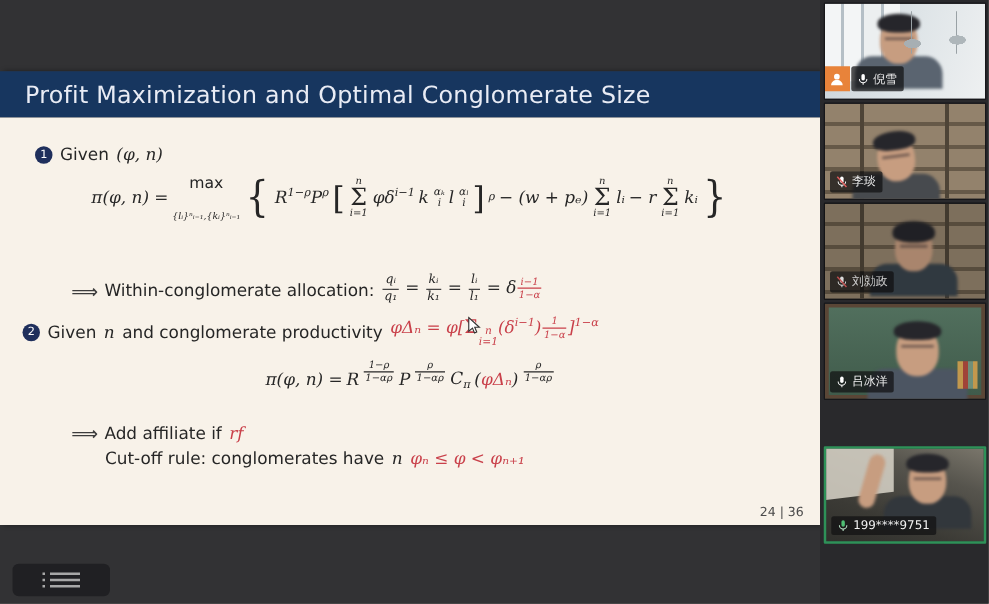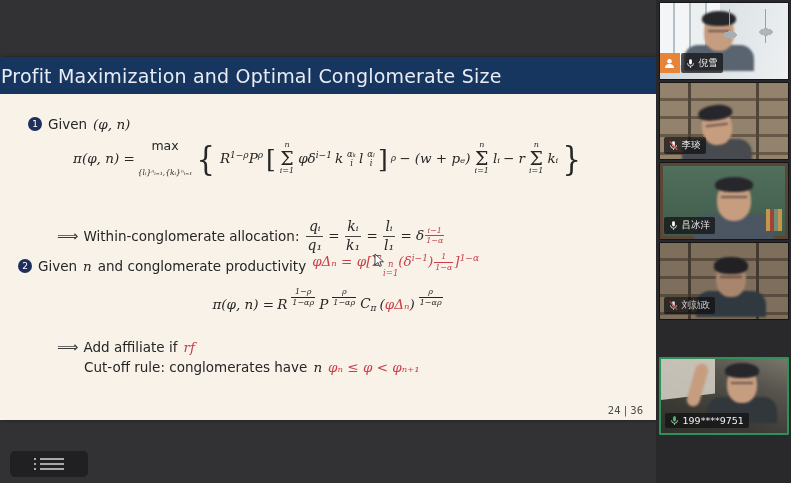--- a/index.html
+++ b/index.html
@@ -4,21 +4,21 @@
 <style>
   * { box-sizing: border-box; margin: 0; padding: 0; }
   html,body { width:791px; height:483px; }
   body { position:relative; background:#323234; overflow:hidden;
          font-family:"DejaVu Sans", sans-serif; }
 
   
   #stage { position:absolute; left:0; top:0; width:656px; height:483px; background:#323234; }
   #slide { position:absolute; left:0; top:57px; width:656px; height:363px; box-shadow:2px 0 4px rgba(0,0,0,.4); }
   #slide-title { height:37px; background:#17365f; color:#e9ecf5; display:flex; align-items:center;
-                 padding-left:1px; font-size:19px; letter-spacing:.2px; }
+                 padding-left:20px; font-size:19px; letter-spacing:.2px; }
   #slide-body { position:relative; height:326px; background:#f8f2e9; color:#262626; }
 
   .m  { font-family:"DejaVu Serif", serif; font-style:italic; }
   .rm { font-style:normal; }
   .red { color:#c9404a; }
 
   .line { position:absolute; display:flex; align-items:center; gap:6px; font-size:13.5px; white-space:nowrap; }
   .bnum { width:14px; height:14px; border-radius:50%; background:#1f2f5c; color:#fff; font-size:9px;
           display:inline-flex; align-items:center; justify-content:center; flex:none; }
   .arrow { font-size:15px; color:#3c3c3c; letter-spacing:-1px; }
@@ -33,21 +33,21 @@
   .sub   { font-size:9px; vertical-align:-3px; }
   .maxb { display:inline-flex; flex-direction:column; align-items:center; line-height:1; }
   .maxb .mx { font-family:"DejaVu Sans",sans-serif; font-style:normal; font-size:12.5px; }
   .maxb .ms { font-size:7.5px; margin-top:16px; }
   .sumb { display:inline-flex; flex-direction:column; align-items:center; line-height:1; margin:0 1px; }
   .sumb .st { font-size:8px; }
   .sumb .ss { font-style:normal; font-size:19px; line-height:.95; }
   .sumb .sb { font-size:8px; }
   .ss2 { display:inline-flex; flex-direction:column; align-items:center; line-height:1.1;
          font-size:8.5px; margin-left:1px; transform:translateY(1px); }
-  .fr { display:inline-flex; flex-direction:column; align-items:center; font-size:14px; line-height:1.25;
+  .fr { display:inline-flex; flex-direction:column; align-items:center; font-size:10px; line-height:1.25;
         vertical-align:middle; margin:0 1px; }
   .fr .d { border-top:1px solid #444; padding:0 1px; }
   .frs { display:inline-flex; flex-direction:column; align-items:center; font-size:8px; line-height:1.2;
          transform:translateY(-7px); margin:0 1px; }
   .frs .d { border-top:1px solid currentColor; padding:0 1px; }
 
   .curwrap { position:relative; display:inline-flex; }
   .cursor { position:absolute; left:3px; top:1px; width:13px; height:15px; }
 
   #page-num { position:absolute; right:13px; bottom:4px; font-size:10px; color:#4a4a4a; }
@@ -319,52 +319,52 @@
             <rect class="mic-body" x="9" y="2.5" width="6" height="11.5" rx="3" fill="#fff"></rect>
             <path class="mic-arc" d="M5.5 11.5a6.5 6.5 0 0 0 13 0" fill="none" stroke="#fff" stroke-width="1.8"></path>
             <line class="mic-stem" x1="12" y1="18" x2="12" y2="21.5" stroke="#fff" stroke-width="1.8"></line>
             <line class="mic-slash" x1="4" y1="3" x2="20" y2="21" stroke="#e25d5d" stroke-width="2.4"></line>
           </svg>
         <span>李琰</span>
       </span>
     </div>
   </div>
 
+  <div class="tile s5 mic-muted">
+    <div class="person">
+        <div class="head"></div>
+        <div class="torso"></div>
+      </div>
+    <div class="namebar">
+      <span class="chip">
+        <svg class="mic" viewBox="0 0 24 24">
+            <rect class="mic-body" x="9" y="2.5" width="6" height="11.5" rx="3" fill="#fff"></rect>
+            <path class="mic-arc" d="M5.5 11.5a6.5 6.5 0 0 0 13 0" fill="none" stroke="#fff" stroke-width="1.8"></path>
+            <line class="mic-stem" x1="12" y1="18" x2="12" y2="21.5" stroke="#fff" stroke-width="1.8"></line>
+            <line class="mic-slash" x1="4" y1="3" x2="20" y2="21" stroke="#e25d5d" stroke-width="2.4"></line>
+          </svg>
+        <span>刘勍政</span>
+      </span>
+    </div>
+  </div>
+
   <div class="tile s4 mic-on">
     <div class="person">
         <div class="head"></div>
         <div class="torso"></div>
       </div>
     <div class="namebar">
       <span class="chip">
         <svg class="mic" viewBox="0 0 24 24">
             <rect class="mic-body" x="9" y="2.5" width="6" height="11.5" rx="3" fill="#fff"></rect>
             <path class="mic-arc" d="M5.5 11.5a6.5 6.5 0 0 0 13 0" fill="none" stroke="#fff" stroke-width="1.8"></path>
             <line class="mic-stem" x1="12" y1="18" x2="12" y2="21.5" stroke="#fff" stroke-width="1.8"></line>
             <line class="mic-slash" x1="4" y1="3" x2="20" y2="21" stroke="#e25d5d" stroke-width="2.4"></line>
           </svg>
         <span>吕冰洋</span>
-      </span>
-    </div>
-  </div>
-
-  <div class="tile s5 mic-muted">
-    <div class="person">
-        <div class="head"></div>
-        <div class="torso"></div>
-      </div>
-    <div class="namebar">
-      <span class="chip">
-        <svg class="mic" viewBox="0 0 24 24">
-            <rect class="mic-body" x="9" y="2.5" width="6" height="11.5" rx="3" fill="#fff"></rect>
-            <path class="mic-arc" d="M5.5 11.5a6.5 6.5 0 0 0 13 0" fill="none" stroke="#fff" stroke-width="1.8"></path>
-            <line class="mic-stem" x1="12" y1="18" x2="12" y2="21.5" stroke="#fff" stroke-width="1.8"></line>
-            <line class="mic-slash" x1="4" y1="3" x2="20" y2="21" stroke="#e25d5d" stroke-width="2.4"></line>
-          </svg>
-        <span>刘勍政</span>
       </span>
     </div>
   </div>
 
   <div class="tile s6 speaking mic-active">
     <div class="arm"></div>
     <div class="person">
         <div class="head"></div>
         <div class="torso"></div>
       </div>

